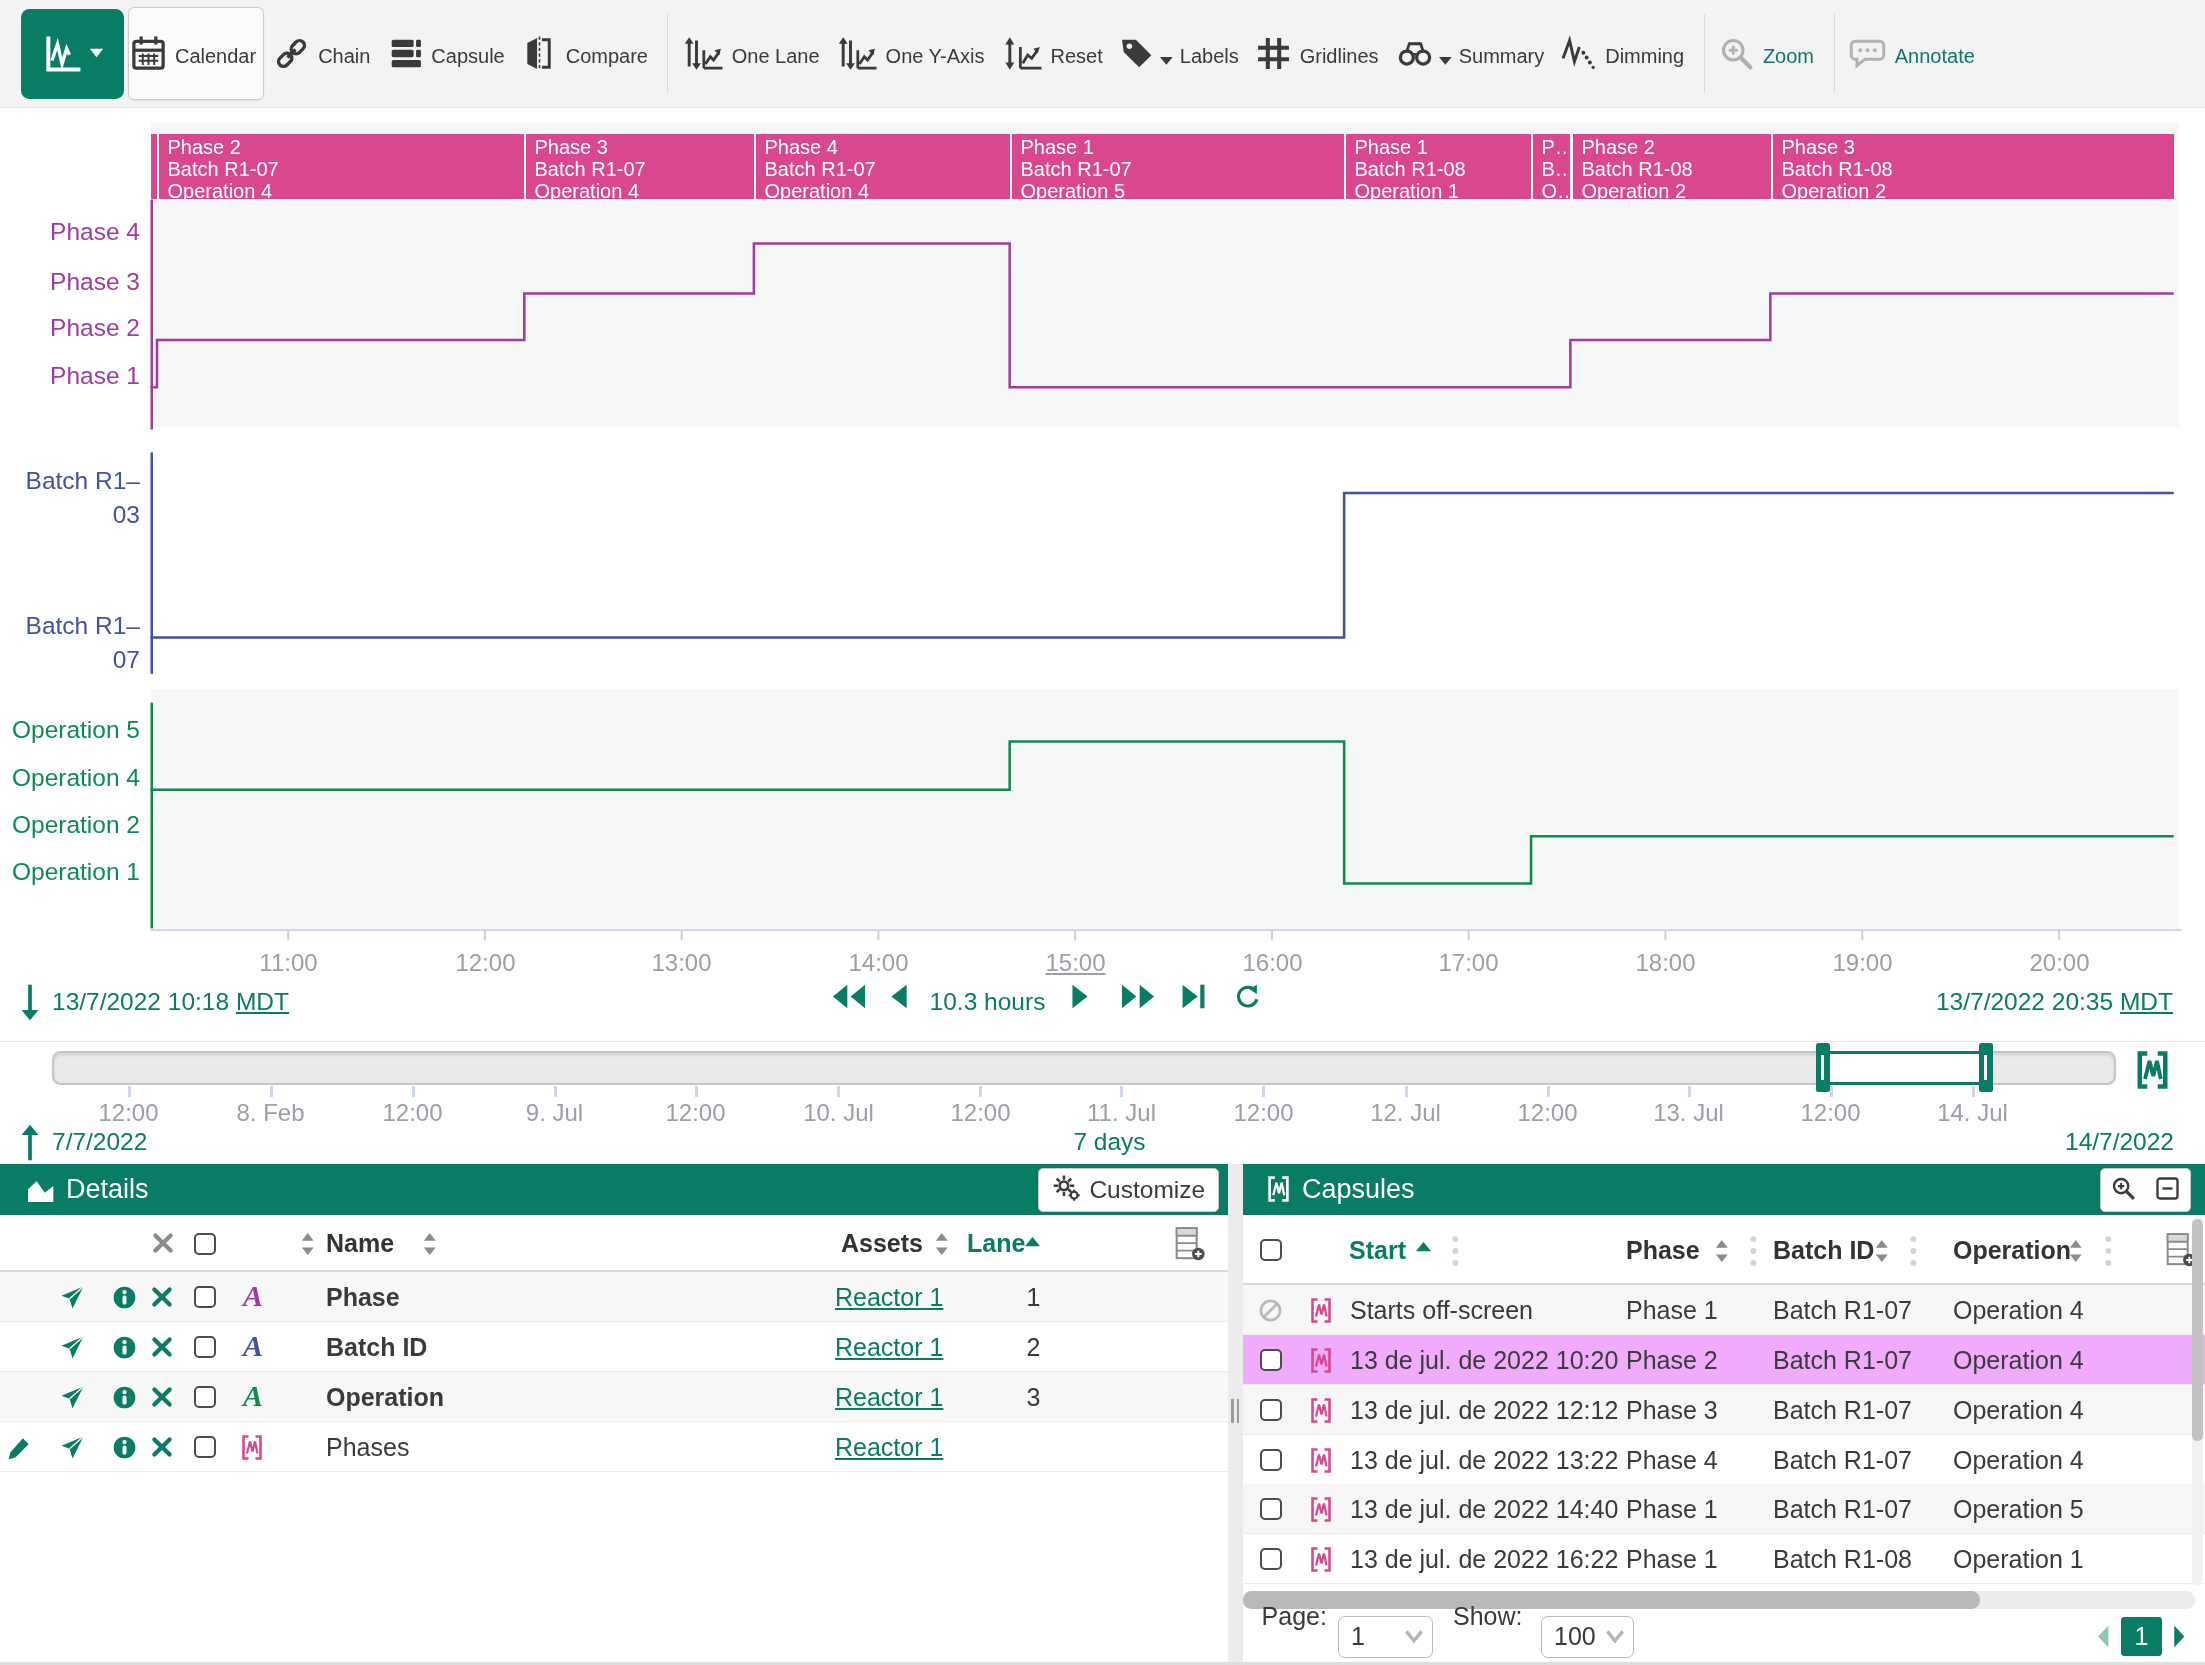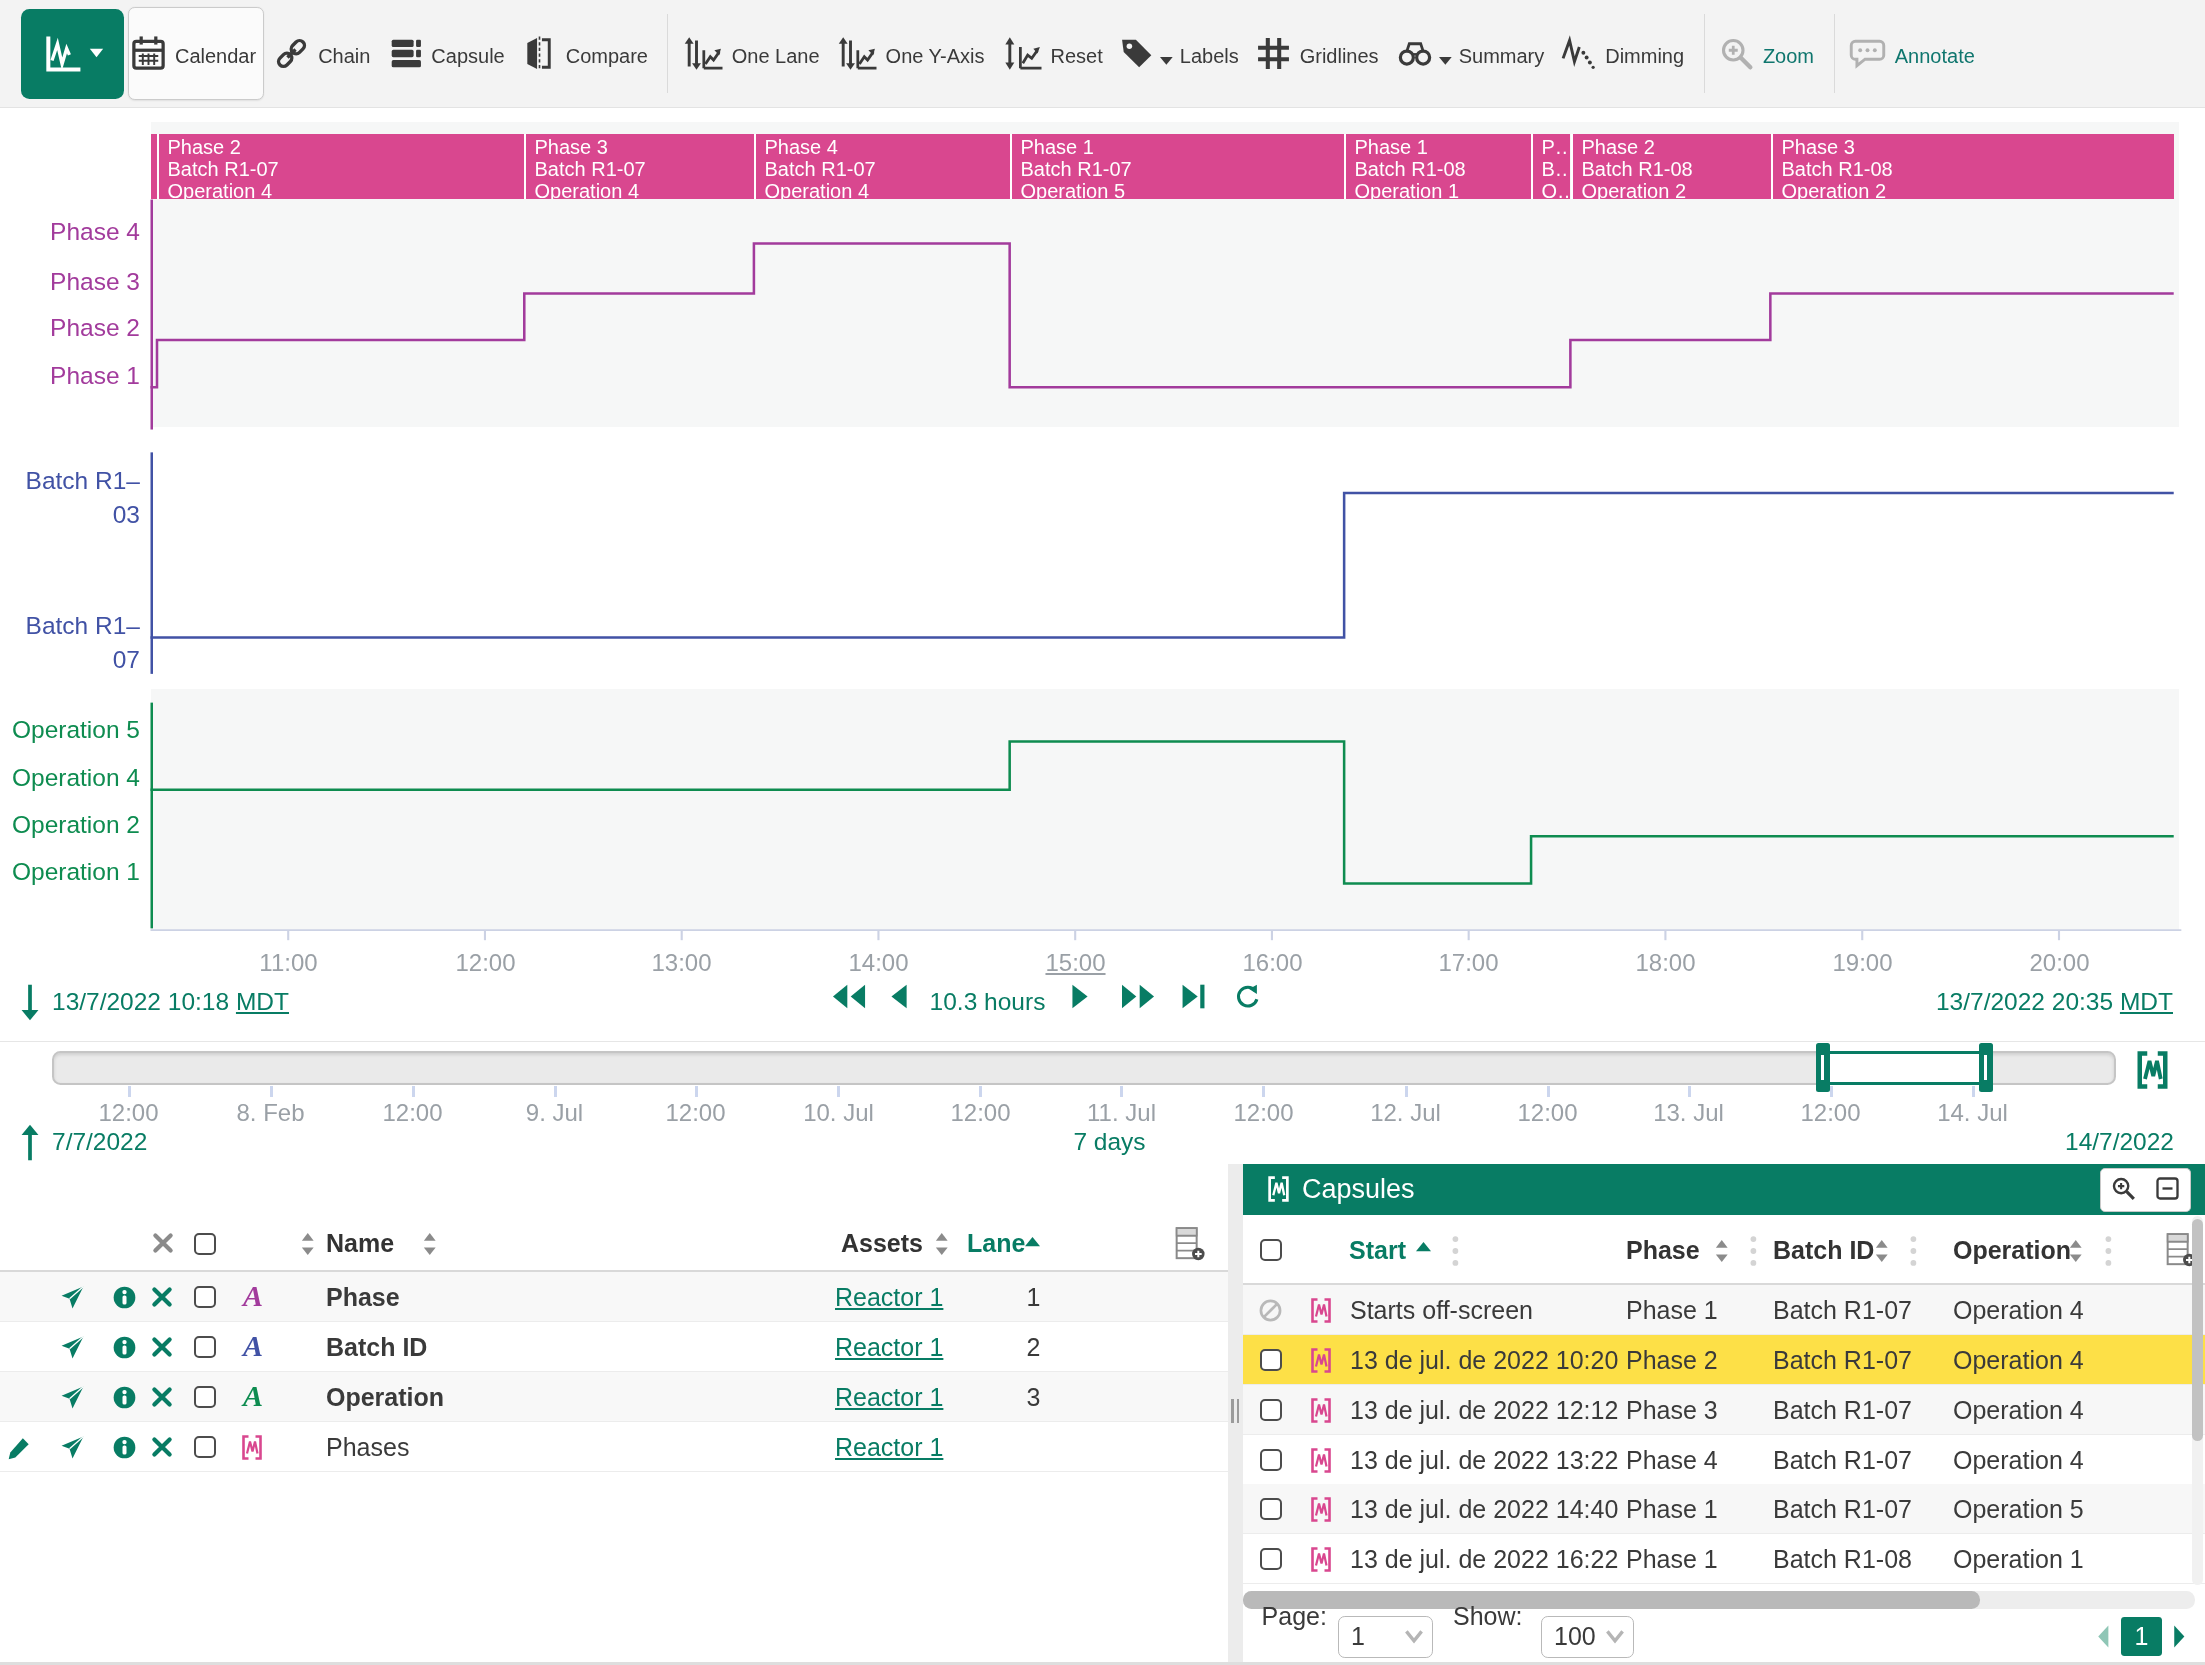--- a/index.html
+++ b/index.html
@@ -400,20 +400,35 @@
     <span class="navbtn" id="arrow-invest" style="left:18.6px;top:1123px;"><svg width="22" height="39" viewBox="0 0 26 46" fill="none" xmlns="http://www.w3.org/2000/svg">
           <line x1="13" y1="44" x2="13" y2="12" stroke="#087c64" stroke-width="4.4"></line>
           <polygon points="3,14 23,14 13,2" fill="#087c64"></polygon>
         </svg></span>
     <span class="chart-footer-txt" style="left:52px;top:1128px;">7/7/2022</span>
     <span class="chart-footer-txt" style="left:1025px;top:1128px;width:169px;text-align:center;">7 days</span>
     <span class="chart-footer-txt" style="left:1836px;top:1128px;width:338px;text-align:right;">14/7/2022</span>
   </div>
 
   <div class="panel" id="details-panel" style="left:0;width:1228px;">
+    <div class="phead">
+      <span id="details-icon" style="position:absolute;left:24px;top:10px;"><svg width="32" height="32" viewBox="0 0 48 48" fill="none" xmlns="http://www.w3.org/2000/svg">
+            <path d="M6 42 H44 V18 L31 28 L19 11 L6 23 Z" fill="#fff"></path>
+          </svg></span>
+      <span class="ptitle" style="left:66px;">Details</span>
+      <div class="hbtn" style="position:absolute;left:1038px;top:4.2px;width:179px;height:42px;border-radius:5px;gap:8.5px;font-size:24.5px;color:#3a3a3a;">
+        <span id="gear-ic"><svg width="29" height="29" viewBox="0 0 34 34" fill="none" xmlns="http://www.w3.org/2000/svg">
+              <circle cx="14" cy="15" r="5" stroke="#3a3a3a" stroke-width="3"></circle>
+              <path d="M14 3 v5 M14 22 v5 M2 15 h5 M21 15 h5 M5.5 6.5 l3.5 3.5 M19 19 l3.5 3.5 M22.5 6.5 L19 10 M9 19 l-3.5 3.5" stroke="#3a3a3a" stroke-width="3"></path>
+              <circle cx="26" cy="26" r="4" stroke="#3a3a3a" stroke-width="2.6"></circle>
+              <path d="M26 19.5 v3 M26 29.5 v3 M19.5 26 h3 M29.5 26 h3" stroke="#3a3a3a" stroke-width="2.4"></path>
+            </svg></span>
+        <span>Customize</span>
+      </div>
+    </div>
     <div id="details-colhead" class="colhead" style="top:51px;height:57px;">
         <span style="position:absolute;left:152px;top:17px;"><svg width="22" height="22" viewBox="0 0 26 26" fill="none" xmlns="http://www.w3.org/2000/svg">
             <path d="M4 4 L22 22 M22 4 L4 22" stroke="#8b8b8b" stroke-width="5" stroke-linecap="round"></path>
           </svg></span>
         <span class="cbx" style="left:194px;top:18px;"></span>
         <span style="position:absolute;left:301px;top:17px;"><svg width="13.5" height="24" viewBox="0 0 16 28" fill="none" xmlns="http://www.w3.org/2000/svg">
             <polygon points="8,1 15,10 1,10" fill="#8b8b8b"></polygon>
             <polygon points="1,18 15,18 8,27" fill="#8b8b8b"></polygon>
           </svg></span>
         <span class="hlabel" style="left:326px;line-height:57px;">Name</span>
@@ -610,21 +625,21 @@
           <span style="position:absolute;left:66px;top:11px;"><svg width="24" height="29" viewBox="0 0 24 28" fill="none" xmlns="http://www.w3.org/2000/svg">
               <path d="M8.5 3 H3.5 V25 H8.5" stroke="#d9478f" stroke-width="2.6"></path>
               <path d="M15.5 3 H20.5 V25 H15.5" stroke="#d9478f" stroke-width="2.6"></path>
               <polyline points="7,20 10,8 12.5,18 15,8 17.5,20" stroke="#d9478f" stroke-width="2.21"></polyline>
             </svg></span>
           <span class="cell" style="left:107px;">Starts off-screen</span>
           <span class="cell" style="left:383px;">Phase 1</span>
           <span class="cell" style="left:530px;">Batch R1-07</span>
           <span class="cell" style="left:710px;">Operation 4</span>
         </div>
-        <div class="trow" style="top:171px;background:#fde047;">
+        <div class="trow" style="top:171px;background:#f0abfc;">
           <span class="cbx" style="left:17px;top:14.4px;"></span>
           <span style="position:absolute;left:66px;top:11px;"><svg width="24" height="29" viewBox="0 0 24 28" fill="none" xmlns="http://www.w3.org/2000/svg">
               <path d="M8.5 3 H3.5 V25 H8.5" stroke="#d9478f" stroke-width="2.6"></path>
               <path d="M15.5 3 H20.5 V25 H15.5" stroke="#d9478f" stroke-width="2.6"></path>
               <polyline points="7,20 10,8 12.5,18 15,8 17.5,20" stroke="#d9478f" stroke-width="2.21"></polyline>
             </svg></span>
           <span class="cell" style="left:107px;">13 de jul. de 2022 10:20</span>
           <span class="cell" style="left:383px;">Phase 2</span>
           <span class="cell" style="left:530px;">Batch R1-07</span>
           <span class="cell" style="left:710px;">Operation 4</span>

